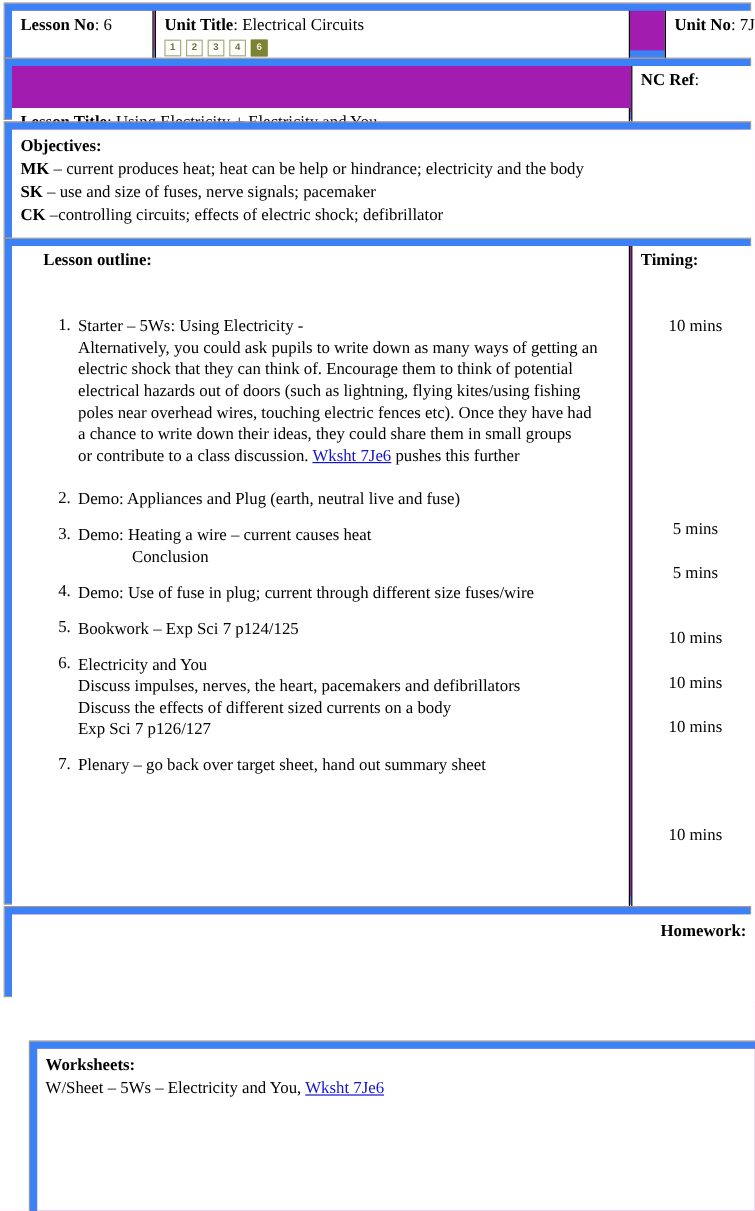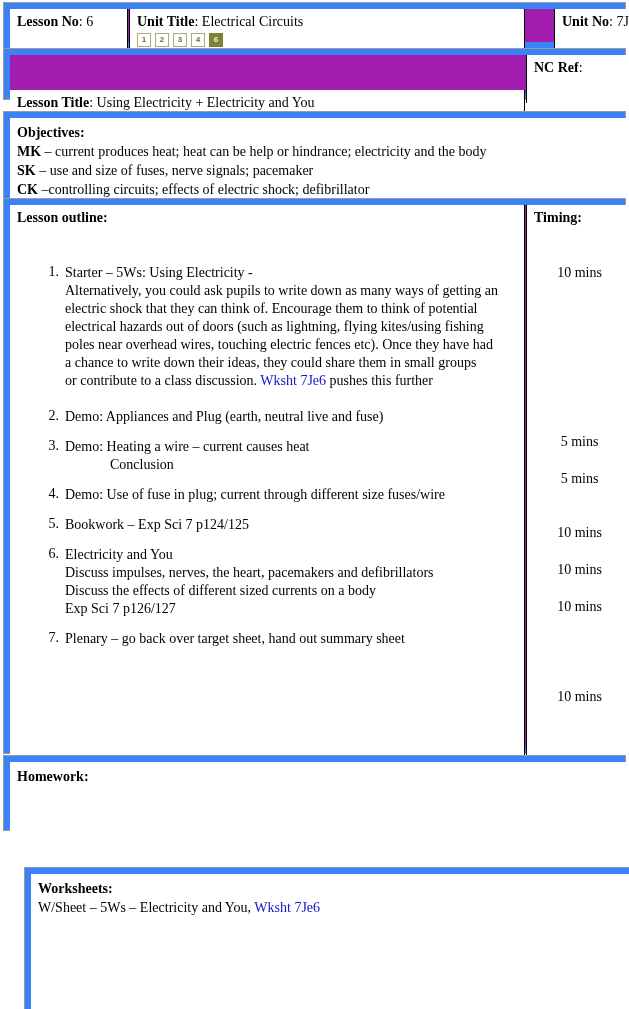--- a/index.html
+++ b/index.html
@@ -80,32 +80,32 @@
     color: #eef0dd;
   }
 
   
   #row2 { left: 4px; top: 49px; width: 621px; height: 50px; }
   #cell-lesson-title { left: 0;    top: 0; width: 515px; height: 31px; margin-top: 35px; }
   #cell-nc-ref       { left: 516px; top: 0; width: 105px; height: 48px; }
   #cell-nc-ref { border-left: 1px solid #000; }
 
   
-  #row3 { left: 4px; top: 112px; width: 621px; height: 96px; }
+  #row3 { left: 4px; top: 102px; width: 621px; height: 96px; }
   #cell-objectives { left: 0; top: 0; width: 619px; height: 94px; }
   .obj-line { line-height: 19px; white-space: nowrap; }
   .obj-code { font-weight: bold; }
 
   
   #row4 { left: 4px; top: 199px; width: 621px; height: 554px; }
   #cell-outline { left: 0;   top: 0; width: 515px; height: 552px; }
   #cell-timing  { left: 516px; top: 0; width: 105px; height: 552px; }
   #cell-timing { border-left: 1px solid #000; }
 
-  .outline-head { padding: 5px 0 0 7px; font-weight: bold; }
+  .outline-head { padding: 5px 0 0 7px; font-weight: bold; margin-left: 19px; }
   .timing-head  { padding: 5px 0 0 7px; font-weight: bold; }
 
   .ol-wrap {
     position: relative;
     margin-top: 38px;
   }
   .li {
     position: relative;
     padding-left: 55px;
     margin-bottom: 0;
@@ -120,32 +120,33 @@
   .li .ln {
     line-height: 18px;
     white-space: nowrap;
   }
   .li .ln.indent { padding-left: 45px; }
   .gap-sm { height: 12px; }
   .gap-md { height: 18px; }
 
   a.wlink, .wlink {
     color: #1414cc;
+    text-decoration: underline;
   }
 
   .timing-val {
     position: absolute;
     left: 0;
     width: 105px;
     text-align: center;
     line-height: 16px;
   }
 
   
-  #row5 { left: 4px; top: 756px; width: 621px; height: 74px; }
+  #row5 { left: 4px; top: 756px; width: 621px; height: 74px; text-align: right; }
   #cell-homework { left: 0; top: 0; width: 619px; height: 72px; }
 
   
   #row6 { left: 4px; top: 868px; width: 621px; height: 168px; margin-left: 21px; }
   #cell-worksheets { left: 0; top: 0; width: 619px; height: 171px; }
 
   .txt-line { line-height: 19px; white-space: nowrap; }
 </style>
 </head>
 <body>

